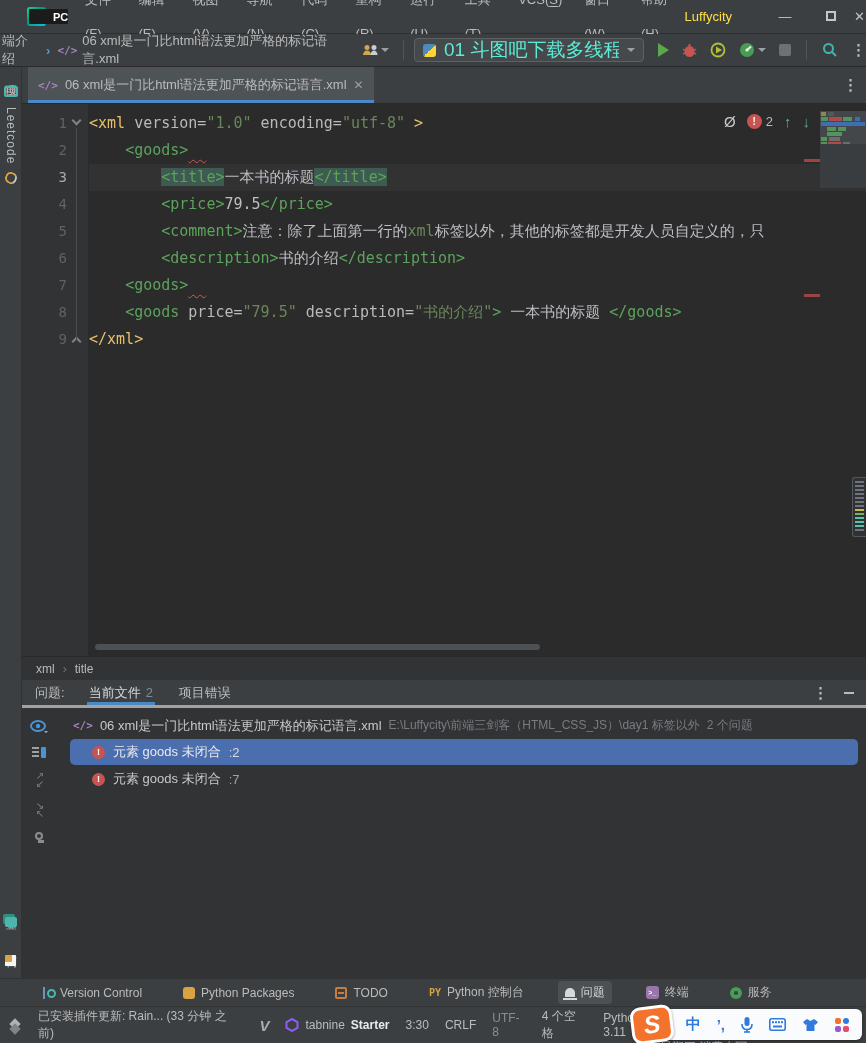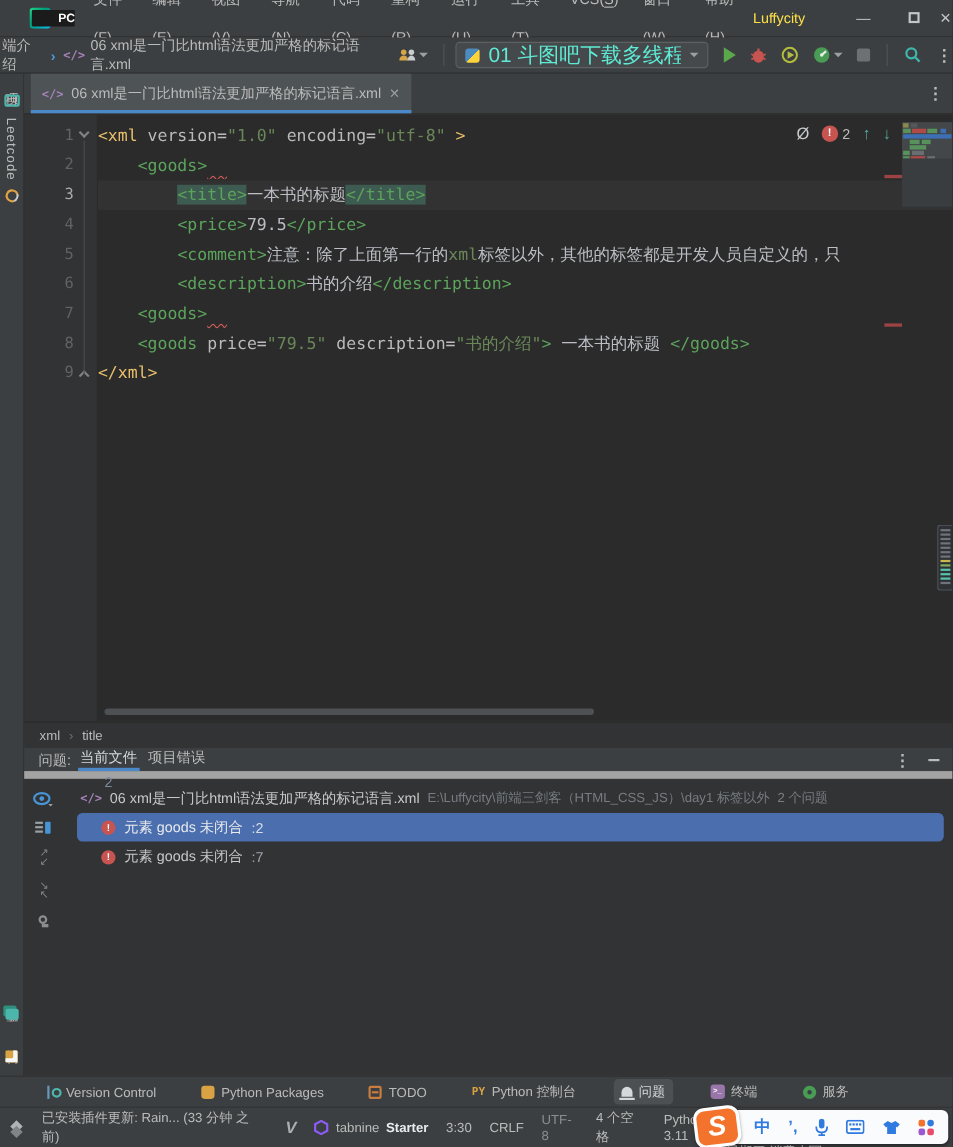--- a/index.html
+++ b/index.html
@@ -94,23 +94,23 @@
   .stripe-widget div { height:2px; margin-bottom:2px; background:#70747A; }
   .hscroll { position:absolute; left:73px; top:540px; width:445px; height:6px; background:#4D5154; border-radius:3px; }
 
   
   .bc-bar { height:24px; background:#313335; display:flex; align-items:center; padding-left:14px; gap:8px; font-size:12px; flex:none; border-top:1px solid #2a2a2a; }
   .bc-item { color:#BBBBBB; }
   .bc-sep { color:#6F7377; }
 
   
   .problems { flex:1; background:#313335; display:flex; flex-direction:column; min-height:0; }
-  .p-header { height:28px; background:#3C3F41; display:flex; align-items:stretch; flex:none; font-size:13px; border-bottom:7px solid #a3a3a3;justify-content:flex-end; }
+  .p-header { height:28px; background:#3C3F41; display:flex; align-items:stretch; flex:none; font-size:13px; border-bottom:3px solid #a3a3a3;justify-content:flex-end; }
   .p-title { align-self:center; margin-left:13px; color:#BBBBBB; }
-  .p-tab { display:flex; align-items:center; gap:5px; padding:0 2px; margin-left:6px; position:relative; color:#BBBBBB;flex-direction:column; }
+  .p-tab { display:flex; align-items:center; gap:5px; padding:0 2px; margin-left:22px; position:relative; color:#BBBBBB; }
   .p-tab.active { color:#D6D9DC; }
   .p-tab.active::after { content:""; position:absolute; left:0; right:0; bottom:0; height:3px; background:#4A88C7; }
   .p-tab .cnt { color:#7E8C99; }
   .p-hdr-right { margin-left:auto; display:flex; align-items:center; gap:16px; margin-right:12px; color:#BBBBBB; }
   .hide-ic { width:10px; height:2px; background:#BBBBBB; display:inline-block; }
   .p-body { flex:1; display:flex; min-height:0; }
   .p-toolbar { width:34px; display:flex; flex-direction:column; align-items:center; padding-top:12px; gap:14px; flex:none; }
   .eye-svg, .ptb { display:block; }
   .list-ic { width:14px; height:11px; position:relative; }
   .list-ic i { position:absolute; left:0; width:7px; height:2px; background:#9AA0A3; }

